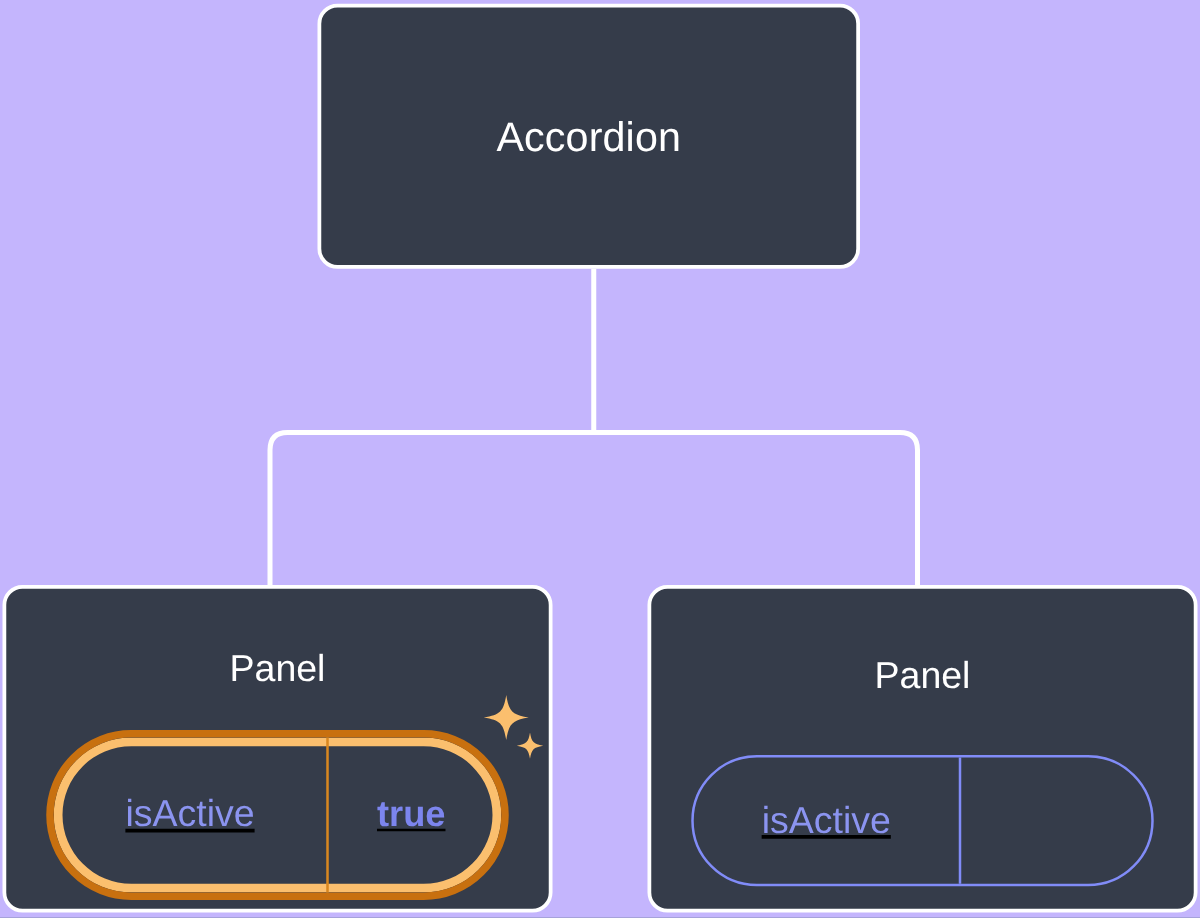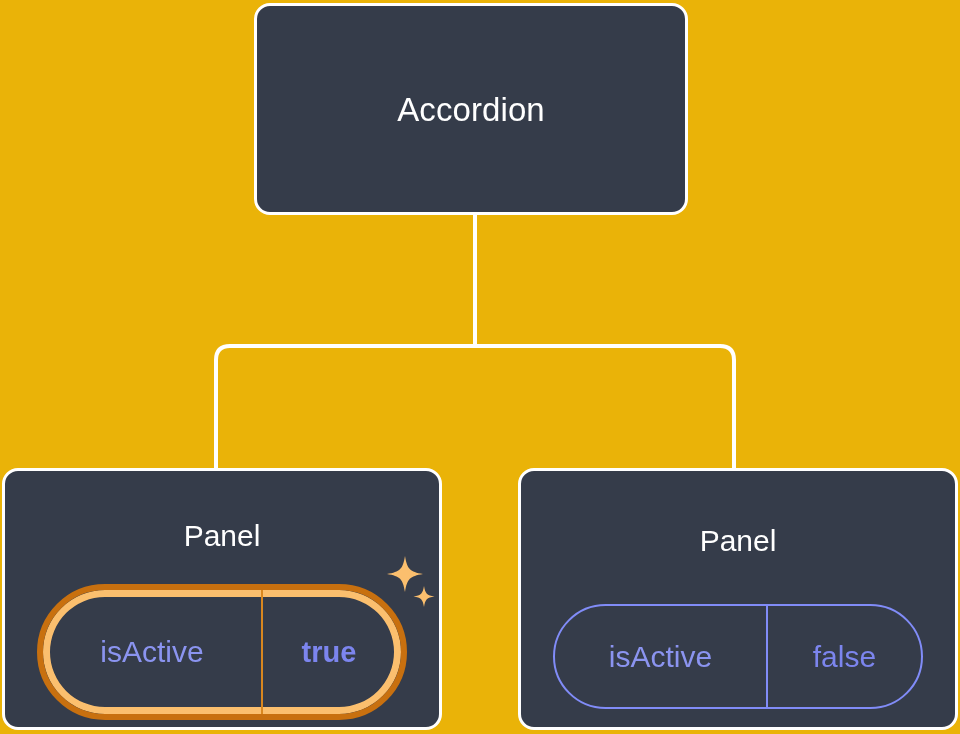--- a/index.html
+++ b/index.html
@@ -13,21 +13,21 @@
     overflow: hidden;
     background: #4c6873;
     font-family: "Liberation Sans", sans-serif;
     -webkit-font-smoothing: antialiased;
   }
 
   #stage {
     position: relative;
     width: 960px;
     height: 734px;
-    background: #eab308;
+    background: #c4b5fd;
   }
 
   
   #connectors {
     position: absolute;
     left: 0;
     top: 0;
     width: 960px;
     height: 734px;
     pointer-events: none;
@@ -88,20 +88,21 @@
     align-items: center;
     justify-content: center;
   }
 
   .pill {
     box-sizing: border-box;
     display: flex;
     align-items: stretch;
     background: #353c4a;
     border-radius: 999px;
+    text-decoration: underline;
   }
 
   
   .pill-highlight {
     width: 370px;
     height: 136px;
     border: 6px solid #c8700f;
     box-shadow: inset 0 0 0 7px #fbbf6e;
   }
   .node-panel-left .pill-wrap { margin-top: 33px; }
@@ -211,20 +212,17 @@
   </div>
 
   <div class="node node-panel node-panel-right">
     <span class="node-title-panel">Panel</span>
 
     <div class="pill-wrap">
       <div class="pill pill-plain">
         <div class="pill-cell pill-cell-key">
           <span class="prop-key">isActive</span>
         </div>
-        <div class="pill-cell pill-cell-val">
-          <span class="prop-val">false</span>
-        </div>
       </div>
     </div>
   </div>
 
 </div>
 
 </body></html>

